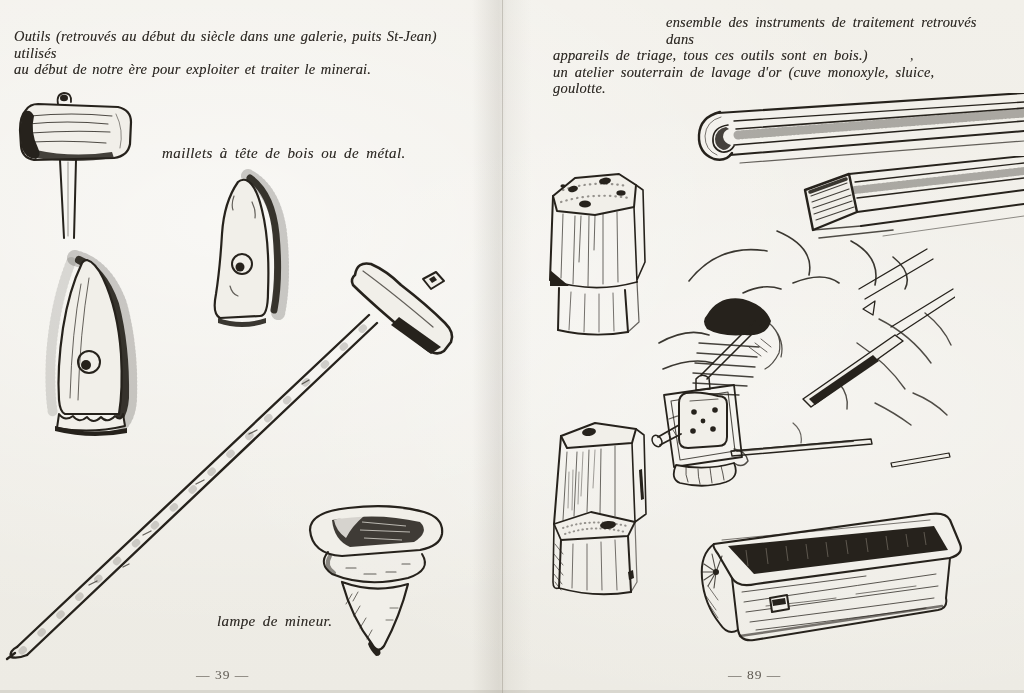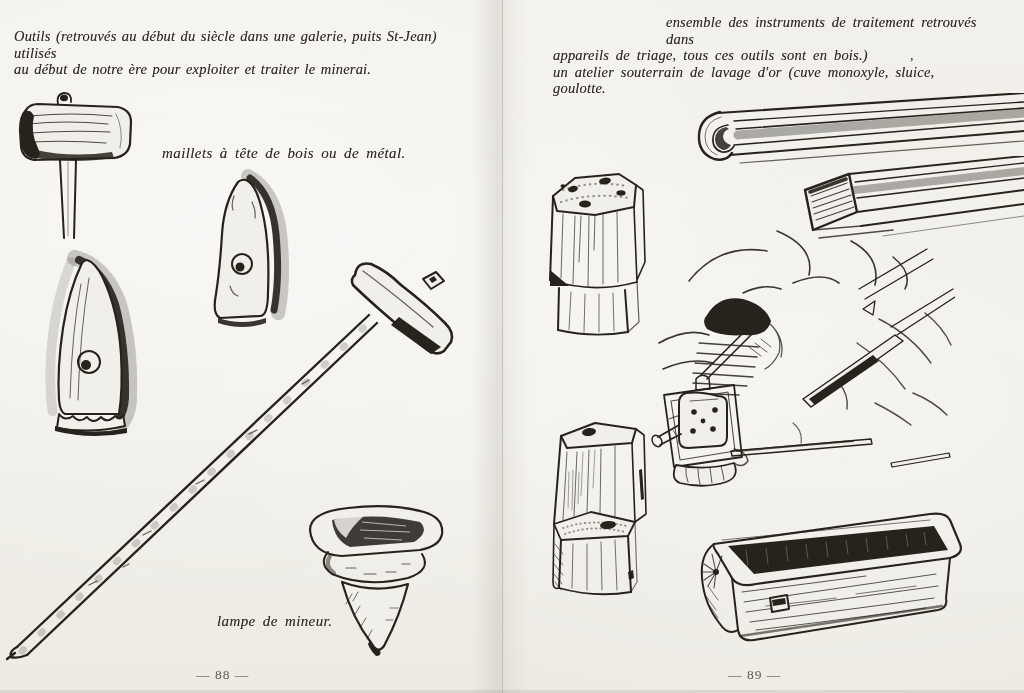--- a/index.html
+++ b/index.html
@@ -54,21 +54,21 @@
     <div class="first">ensemble des instruments de traitement retrouvés dans</div>
     <div>appareils de triage, tous ces outils sont en bois.)</div>
     <div>un atelier souterrain de lavage d'or (cuve monoxyle, sluice, goulotte.</div>
   </div>
 
   <div class="stray">,</div>
 
   <div class="small-label lbl-mallets">maillets à tête de bois ou de métal.</div>
   <div class="small-label lbl-lamp">lampe de mineur.</div>
 
-  <div class="pagenum pn-left">— 88 —</div>
+  <div class="pagenum pn-left">— 39 —</div>
   <div class="pagenum pn-right">— 89 —</div>
 
   <svg class="illus" style="left:12px;top:86px" width="132" height="158" viewBox="0 0 132 158">
     <path class="ink" stroke-width="1.8" d="M46,18 Q44,8 52,7 Q60,7 59,16"></path>
     <ellipse class="fill" cx="52" cy="12" rx="4" ry="3.2"></ellipse>
     <path class="ink paper" stroke-width="2.2" d="M14,24 Q8,30 8,44 L9,60 Q10,72 22,74 L102,72 Q116,70 118,58 L119,36 Q119,24 106,21 L26,18 Q18,18 14,24 Z"></path>
     <path class="ink" stroke-width="1.1" opacity=".8" d="M18,30 Q60,26 100,30 M16,38 Q55,34 96,38 M18,47 Q60,44 98,46 M20,56 Q58,54 94,57"></path>
     <path class="fill" d="M12,26 Q6,40 10,62 Q13,72 24,73 Q30,70 26,62 Q18,46 22,30 Q18,22 12,26 Z"></path>
     <path class="fill" opacity=".85" d="M24,64 Q60,72 100,66 L102,72 Q60,78 24,72 Z"></path>
     <path class="ink" stroke-width="1" opacity=".5" d="M104,28 Q112,44 108,62"></path>

